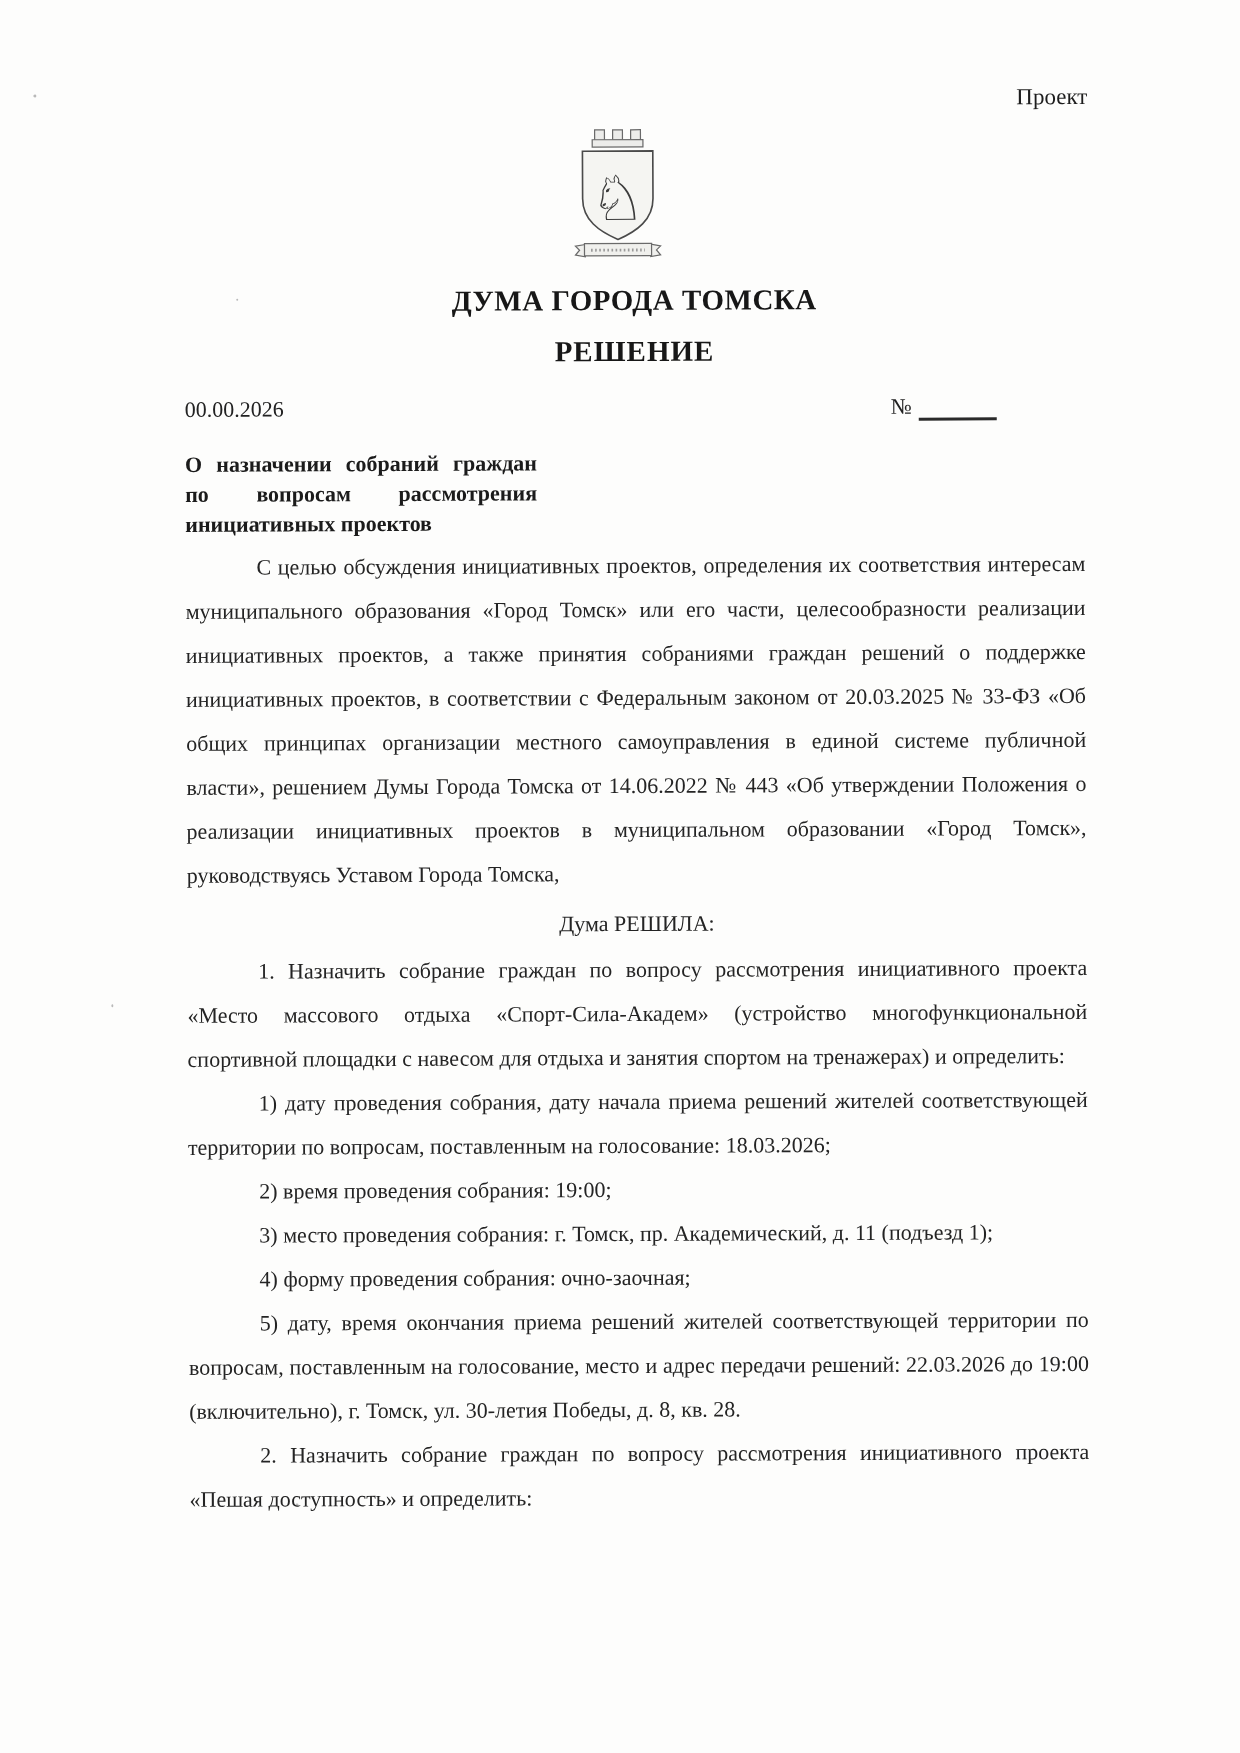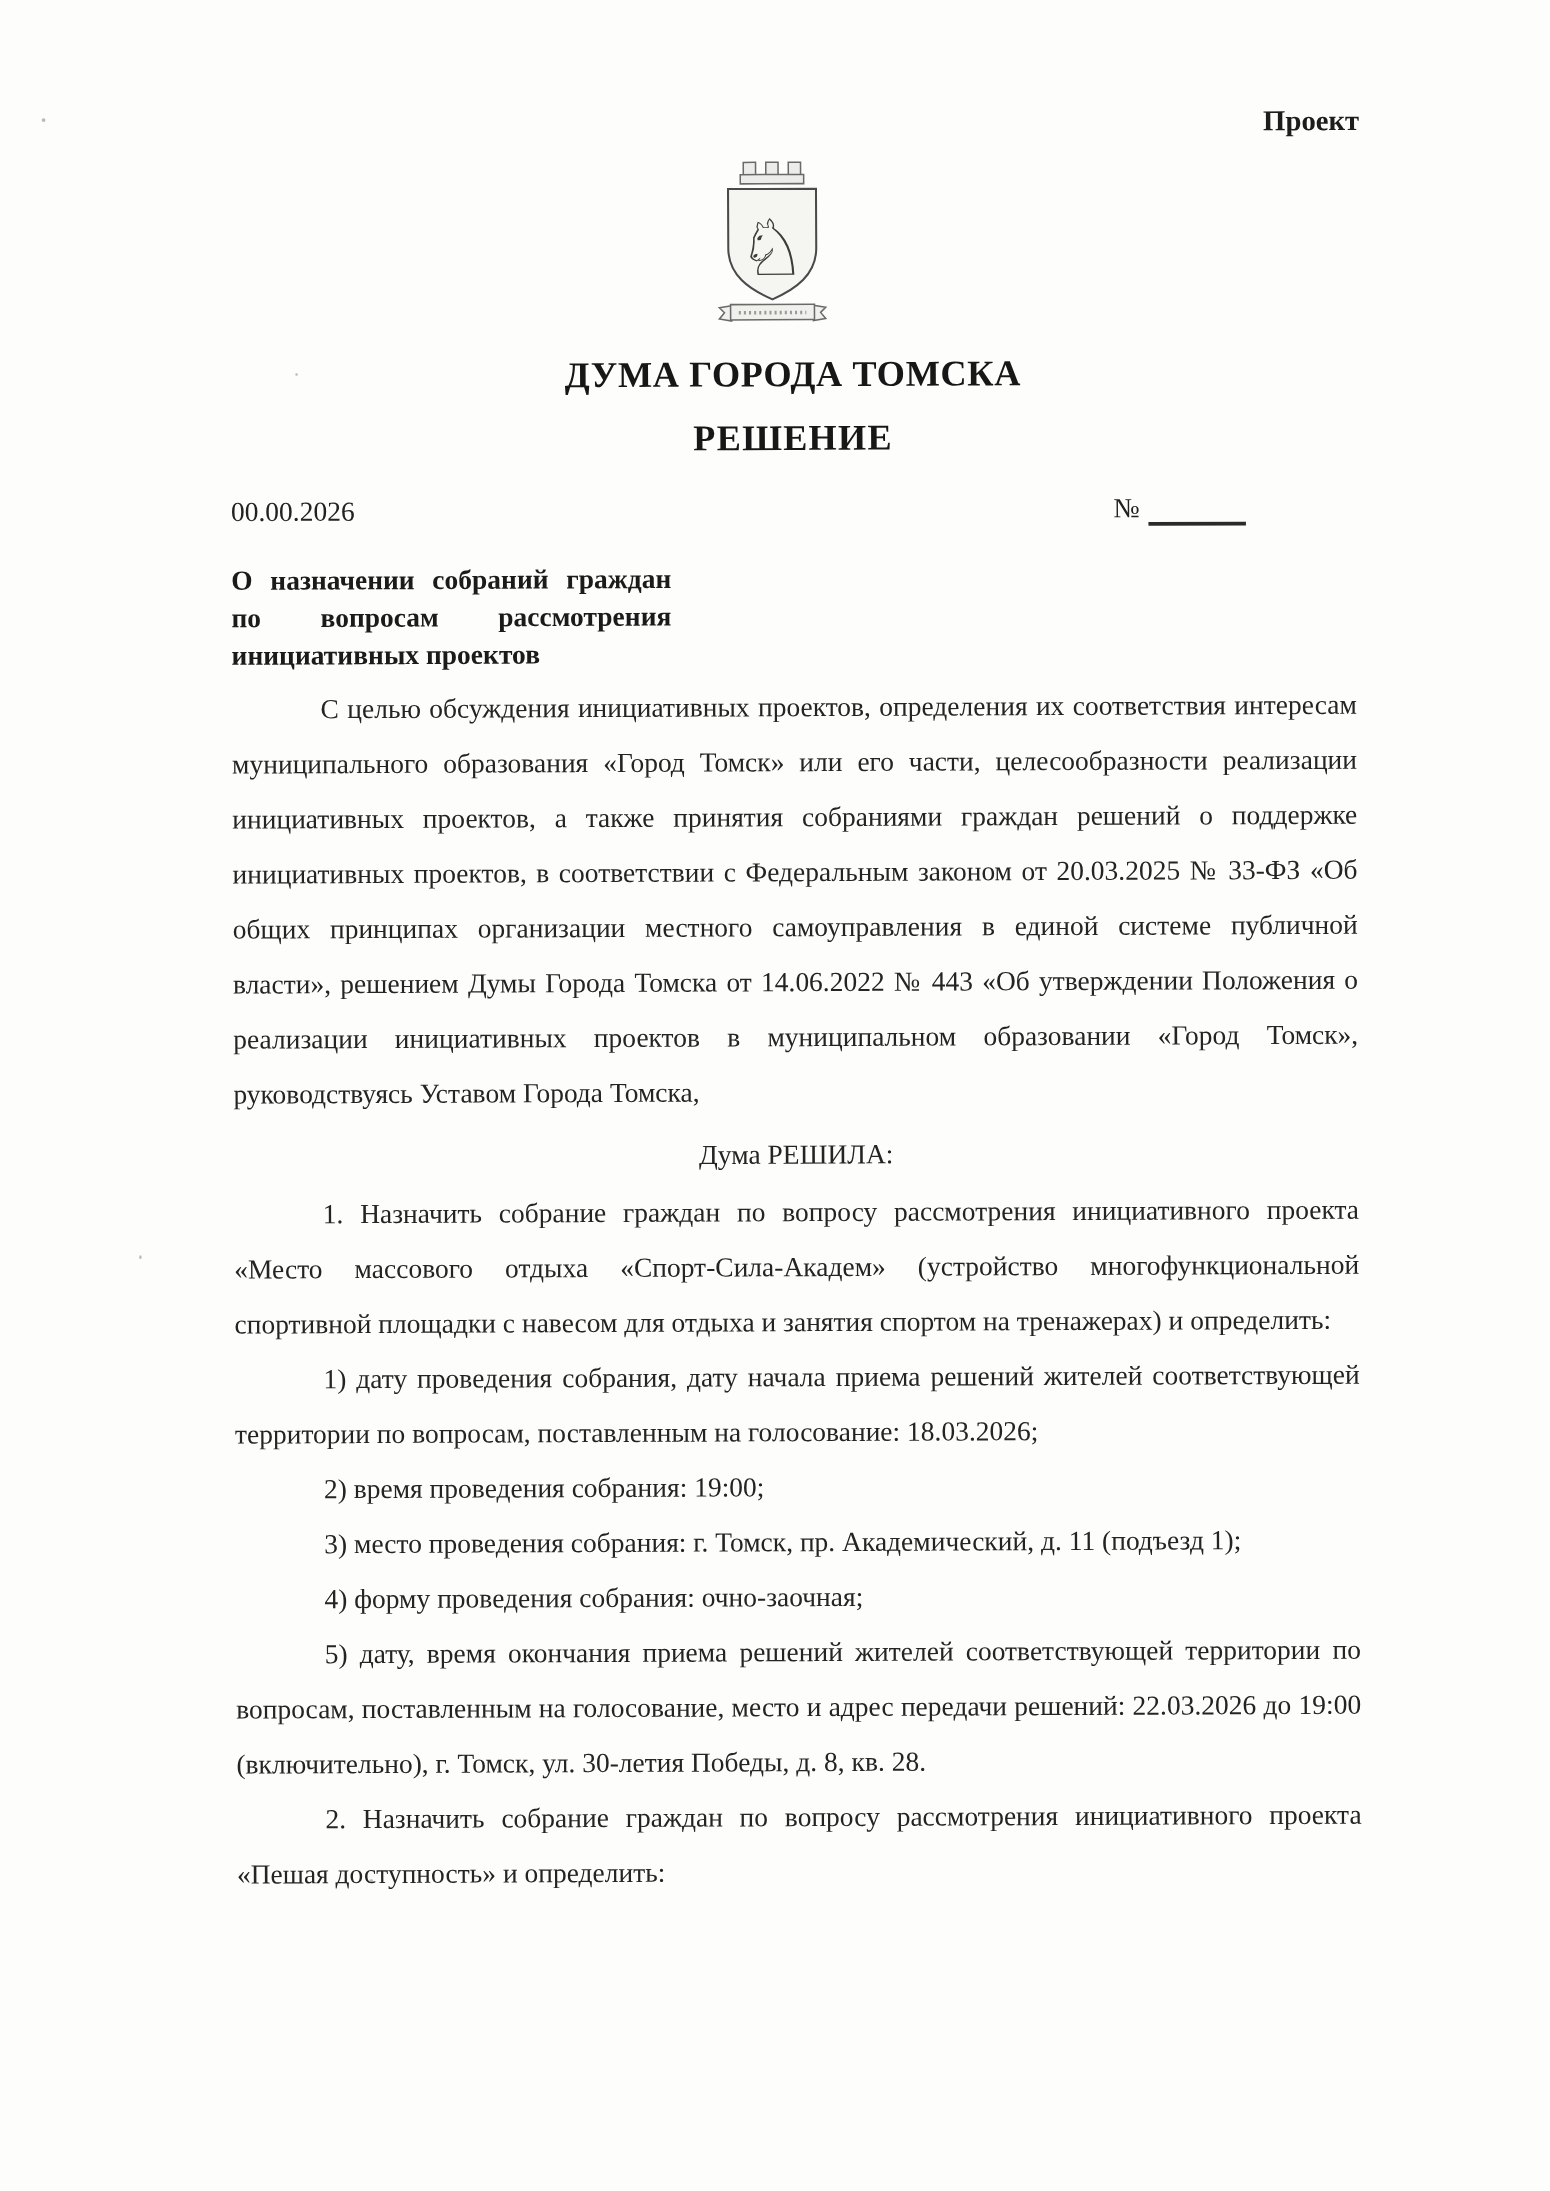--- a/index.html
+++ b/index.html
@@ -7,21 +7,21 @@
     position:relative;
     width:1240px;height:1753px;
     background:#fdfdfc;
     font-family:"Liberation Serif","DejaVu Serif",serif;
     color:#222;
     overflow:hidden;
   }
   .scan{position:absolute;inset:0;transform:rotate(-0.25deg);transform-origin:50% 40%;}
   .draft{
     position:absolute;top:86px;right:150px;
-    font-weight:700;font-size:23px;color:#1d1d1d;
+    font-weight:400;font-size:23px;color:#1d1d1d;
   }
   .emblem{position:absolute;top:116px;left:50%;margin-left:-45px;width:90px;height:152px;}
   .content{position:absolute;left:186px;top:0;width:900px;}
   .org{
     margin:283px 0 0 0;text-align:center;
     font-weight:700;font-size:29px;line-height:34px;letter-spacing:0.5px;color:#171717;
   }
   .doctype{
     margin-top:17px;text-align:center;
     font-weight:700;font-size:29px;line-height:34px;letter-spacing:1px;color:#171717;

